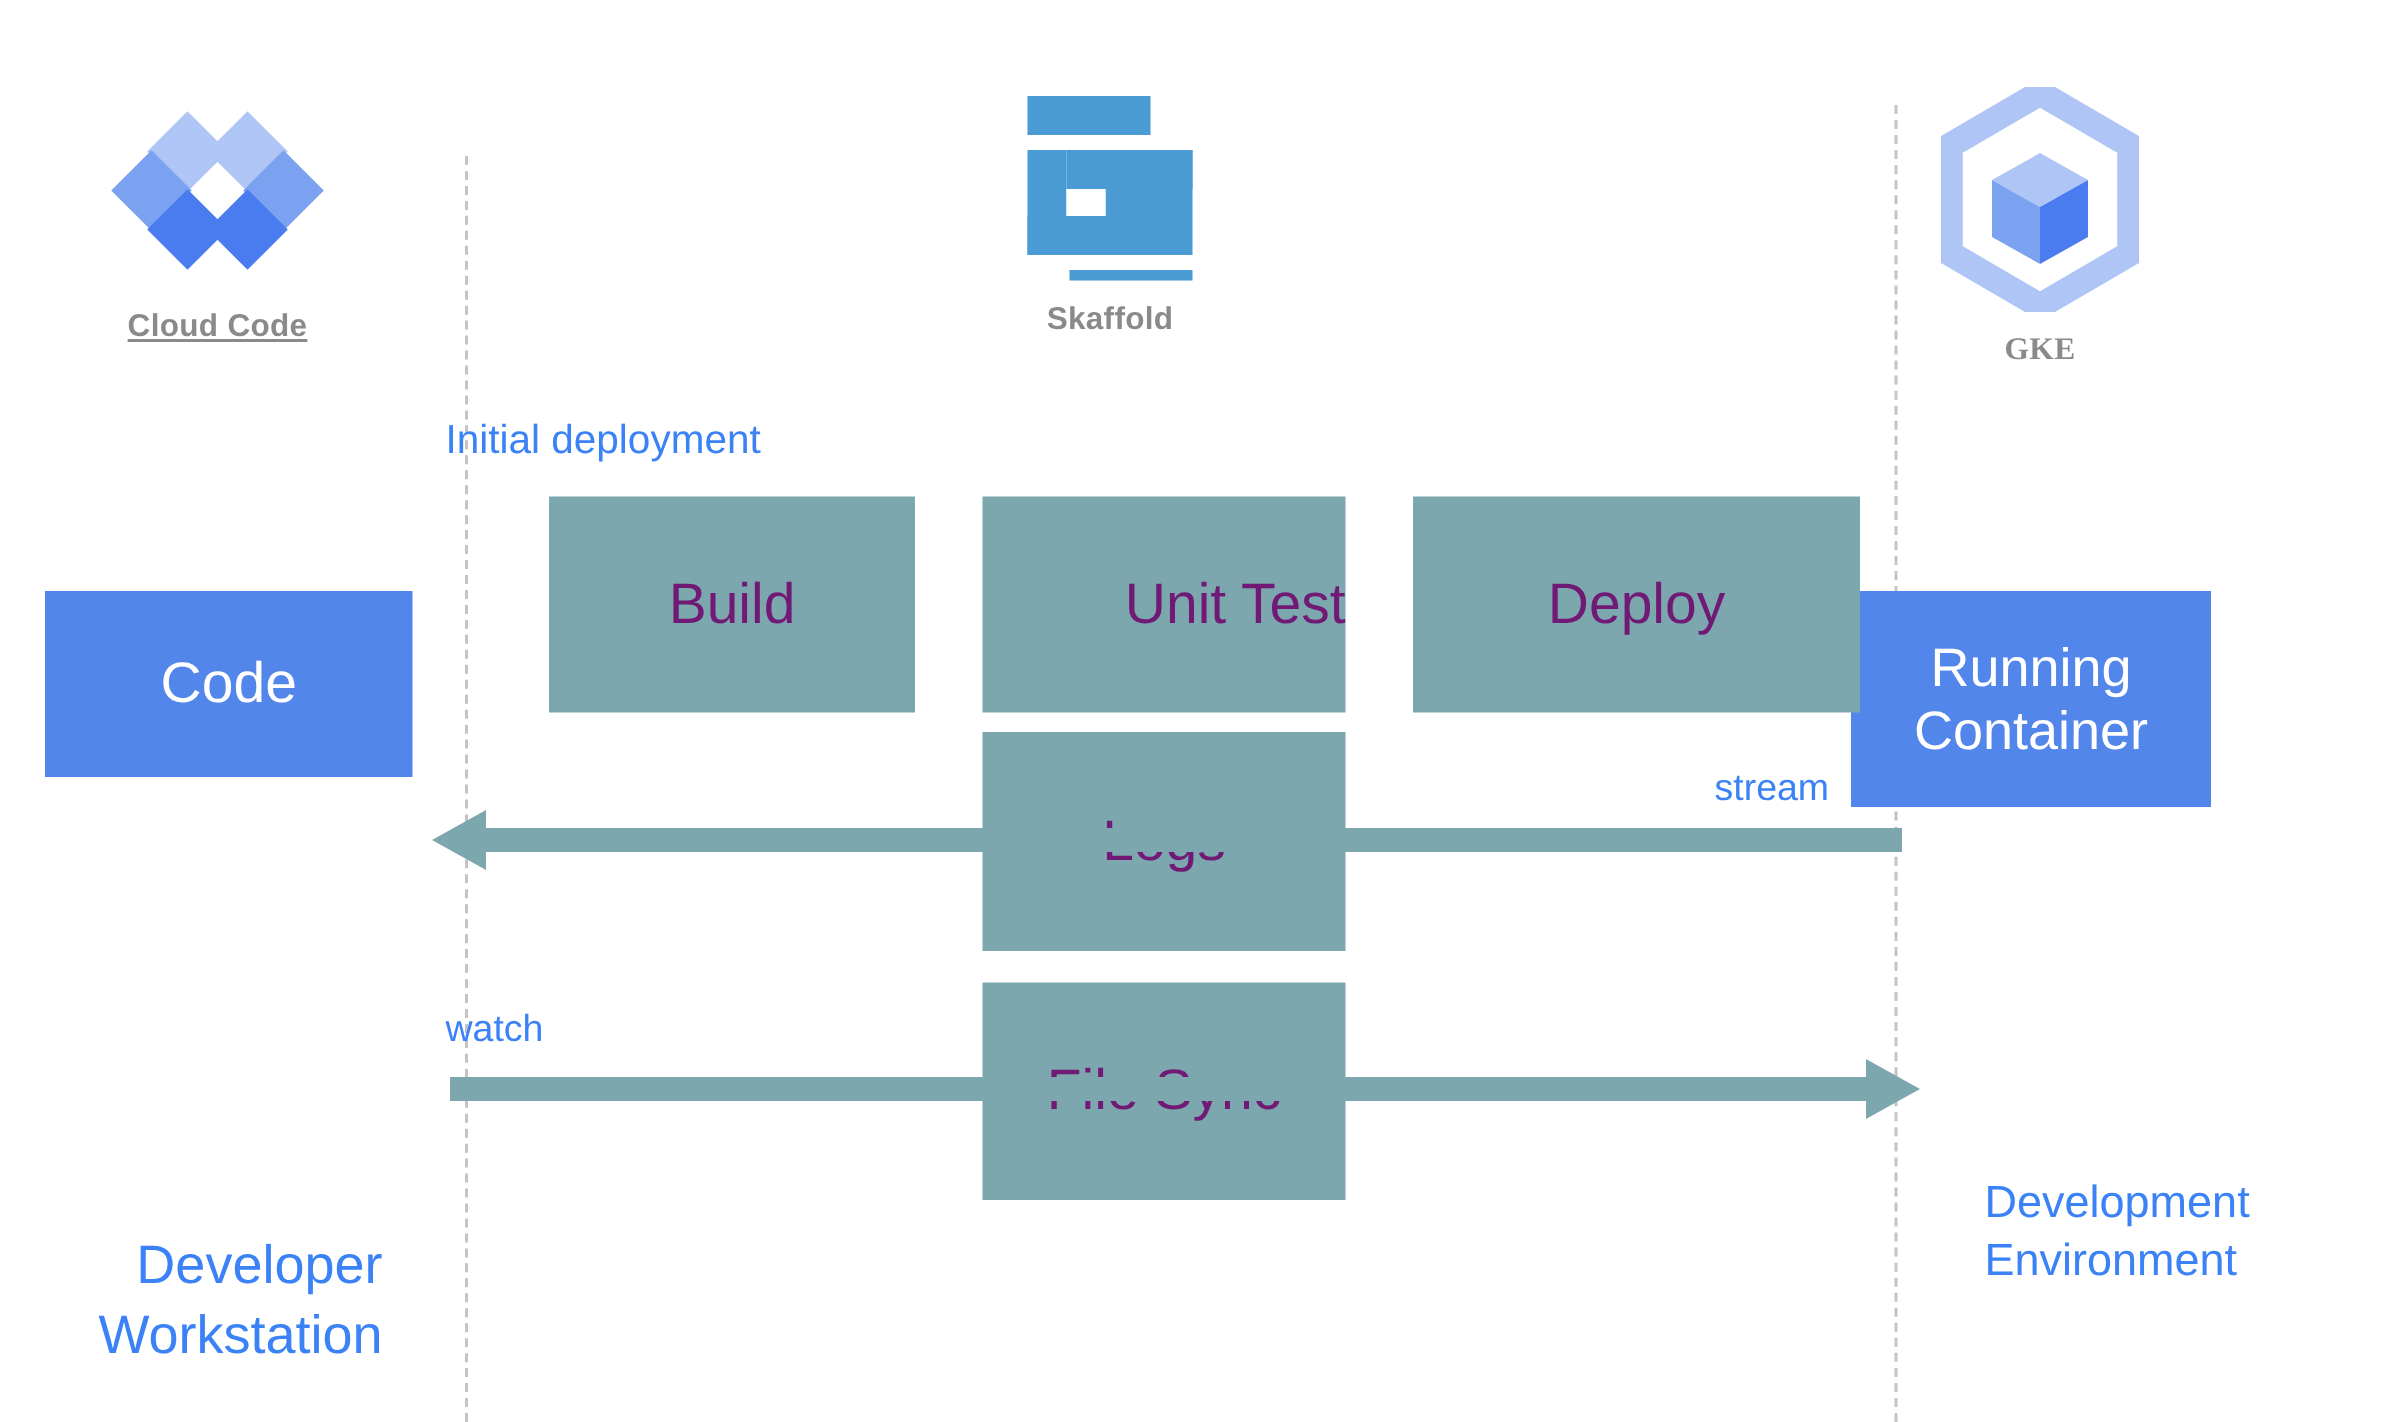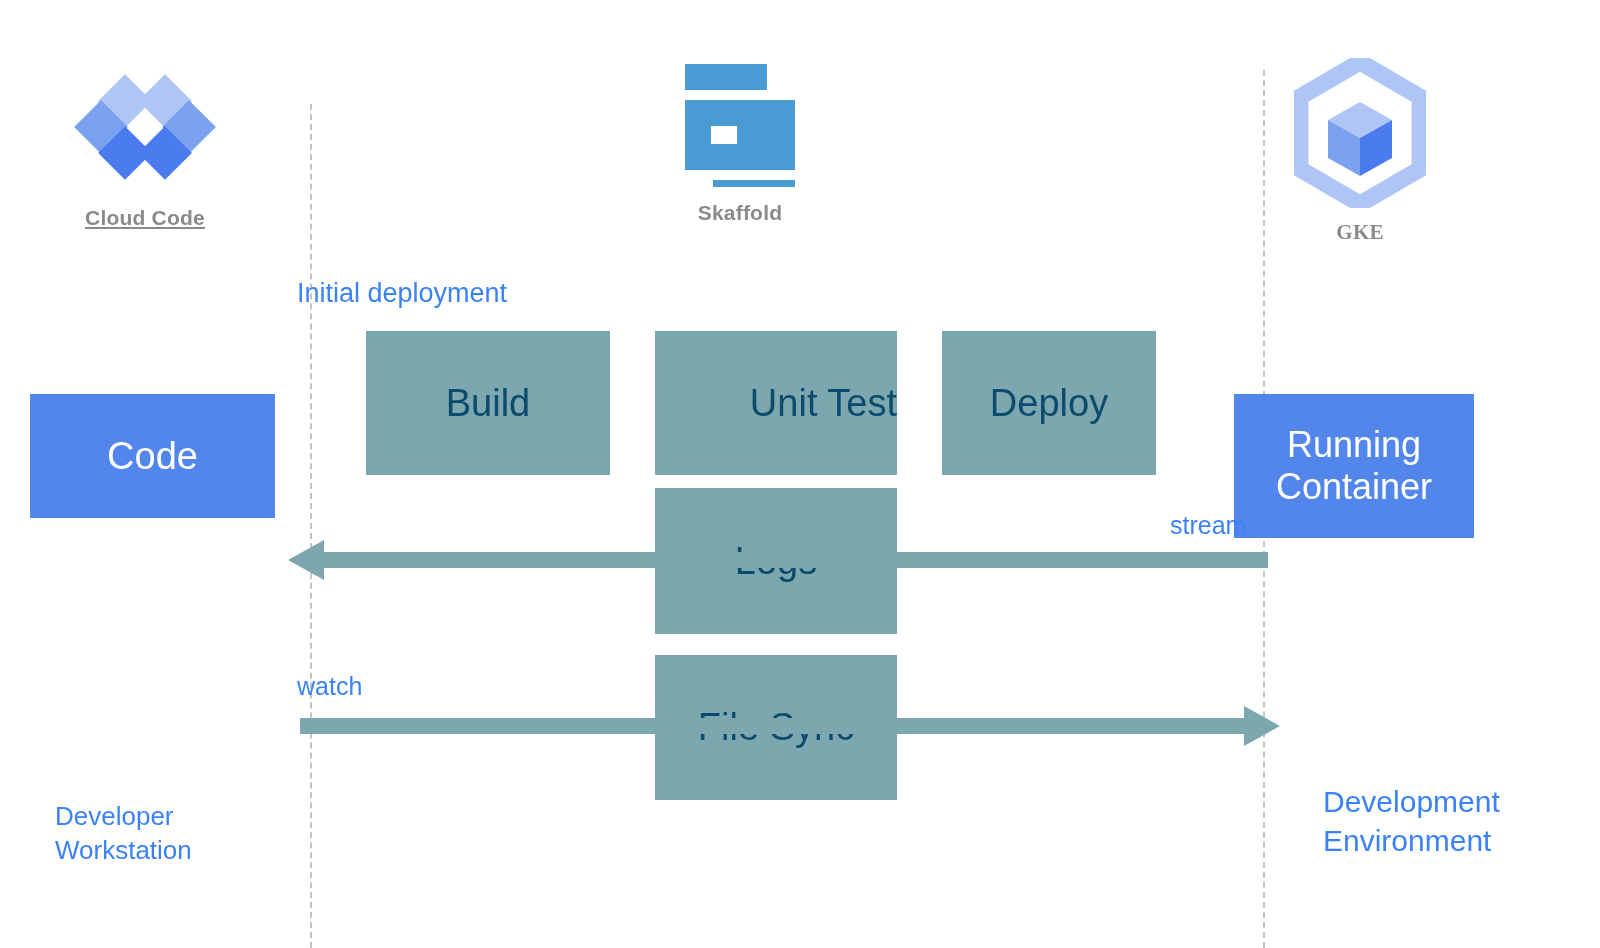--- a/index.html
+++ b/index.html
@@ -64,54 +64,54 @@
     line-height: 1.18;
     font-weight: 400;
   }
   #box-code { left: 30px;   top: 394px; width: 245px; height: 124px; }
   #box-running-container { left: 1234px; top: 394px; width: 240px; height: 144px; font-size: 36px; }
 
   
   .teal-box {
     position: absolute;
     background: #7ca7ae;
-    color: #0c4a6e;
+    color: #701a75;
     display: flex;
     align-items: center;
     justify-content: center;
     text-align: center;
     font-size: 38px;
     font-weight: 400;
   }
   #box-build     { left: 366px; top: 331px; width: 244px; height: 144px; }
   #box-unit-test { left: 655px; top: 331px; width: 242px; height: 144px; justify-content: flex-end; }
-  #box-deploy    { left: 942px; top: 331px; width: 214px; height: 144px; }
+  #box-deploy    { left: 942px; top: 331px; width: 298px; height: 144px; }
   #box-logs      { left: 655px; top: 488px; width: 242px; height: 146px; }
   #box-file-sync { left: 655px; top: 655px; width: 242px; height: 145px; }
 
   
   .arrow-svg {
     position: absolute;
     overflow: visible;
   }
   #arrow-logs     { left: 288px; top: 534px; }
   #arrow-file-sync{ left: 300px; top: 700px; }
 
   
   .plain-label {
     position: absolute;
     color: #3b82f6;
     white-space: nowrap;
   }
   #label-initial-deployment { left: 297px;  top: 278px; font-size: 27px; }
-  #label-stream             { left: 1143px; top: 511px; font-size: 25px; margin-left: 27px; }
+  #label-stream             { left: 1143px; top: 511px; font-size: 25px; }
   #label-watch              { left: 297px;  top: 672px; font-size: 25px; }
 
   #label-developer-workstation {
-    left: 55px; top: 800px; font-size: 26px; line-height: 1.30; text-align: left; width: 200px;
+    left: 55px; top: 820px; font-size: 36px; line-height: 1.30; text-align: right; width: 200px;
   }
   #label-development-environment {
     left: 1323px; top: 782px; font-size: 30px; line-height: 1.30; text-align: left; width: 240px;
   }
 
   
   #logo-cloud-workstation {
     position: absolute;
     left: 60px;
     top: 665px;

